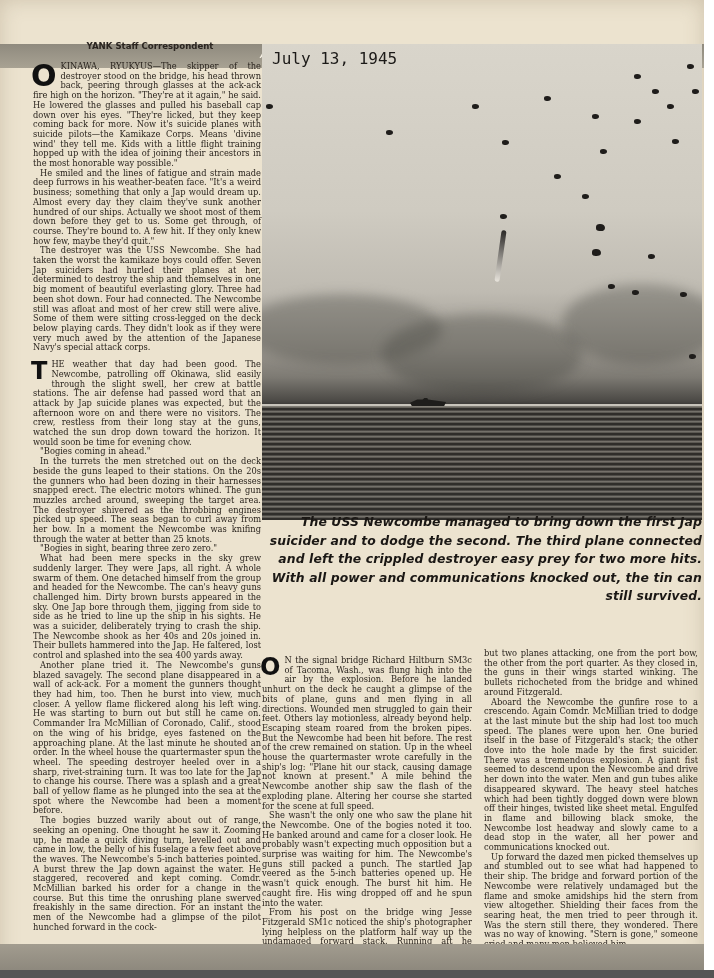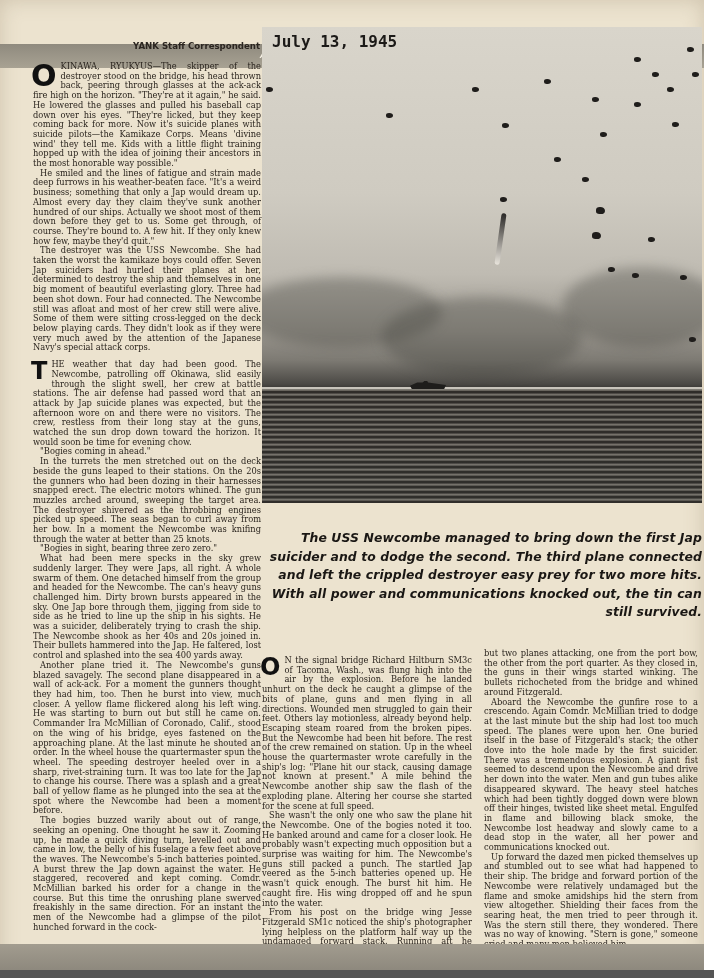--- a/index.html
+++ b/index.html
@@ -6,48 +6,47 @@
   body { width:714px; height:978px; background:#fff; position:relative; overflow:hidden; font-family:"DejaVu Serif", serif; }
   .page { position:absolute; left:0; top:0; width:704px; height:970px; background:#ece3cf; box-shadow: inset 0 0 20px rgba(120,100,70,0.25); }
   .top-band { position:absolute; left:0; top:0; width:704px; height:24px; background:linear-gradient(#8f8a7e,#a8a293);margin-top:44px; }
   .top-caption { position:absolute; left:260px; top:7px; font-family:"DejaVu Sans", sans-serif; font-weight:bold; font-style:italic; font-size:7.2px; color:#f4efe3; letter-spacing:0.1px; white-space:nowrap; }
   .bottom-band { position:absolute; left:0; top:944px; width:704px; height:28px; background:linear-gradient(#a29c8f,#8c877c); }
   .bottom-strip { position:absolute; left:0; top:970px; width:714px; height:8px; background:#555; }
   .right-edge { position:absolute; left:704px; top:0; width:10px; height:978px; background:#fff; }
 
   .byline { position:absolute; left:40px; top:40px; width:220px; text-align:center; font-family:"DejaVu Sans", sans-serif; font-weight:bold; font-size:8.6px; color:#2b2520; line-height:13px; }
   .byline .name { display:block; }
-  .byline .role { display:block;text-align:right; }
+  .byline .role { display:block; }
 
   .col { position:absolute; font-size:8.3px; line-height:9.7px; color:#2a241e; text-align:justify; }
   .col p { margin:0; text-indent:7px; }
   .col p.noindent { text-indent:0; }
   .col1 { left:33px; top:62px; width:228px; }
   .col2 { left:262px; top:649px; width:210px; }
   .col3 { left:484px; top:649px; width:214px; }
   .drop { float:left; font-family:"DejaVu Sans", sans-serif; font-weight:bold; font-size:30px; line-height:26px; margin:1px 4px 0 -2px; color:#111; }
   .drop.small { font-size:24px; line-height:20px; }
   .smallcaps { font-variant:small-caps; }
   .sp { height:7px; }
 
-  .photo { position:absolute; left:262px; top:27px; width:440px; height:476px; overflow:hidden;
+  .photo { position:absolute; left:262px; top:44px; width:440px; height:476px; overflow:hidden;
     background:
       linear-gradient(to bottom, #d9d5cb 0%, #cfcbc1 35%, #bfbbb2 52%, #9b978f 64%, #7d7a73 70%, #4b4945 75%, #383633 76%, #3e3c38 100%);
-    font-weight: bold;
   }
   .photo .cloud { position:absolute; border-radius:50%; background:rgba(70,68,64,0.35); filter:blur(6px); }
   .photo .sea { position:absolute; left:0; top:362px; width:440px; height:114px;
      background: repeating-linear-gradient(0deg, #2f2d2a 0px, #2f2d2a 2px, #8f8b83 3px, #3a3835 5px), #3a3835; opacity:0.92; }
   .photo .horizon { position:absolute; left:0; top:360px; width:440px; height:4px; background:#c8c4bb; }
   .photo .ship { position:absolute; left:148px; top:354px; width:36px; height:8px; background:#1e1d1b; clip-path:polygon(0 60%, 20% 20%, 35% 20%, 40% 0, 48% 0, 50% 20%, 100% 50%, 95% 100%, 5% 100%); }
   .photo .burst { position:absolute; width:7px; height:5px; background:#1f1d1b; border-radius:45% 55% 50% 40%; }
   .photo .trail { position:absolute; left:236px; top:186px; width:5px; height:52px; background:linear-gradient(#2a2826,#e8e4dc); transform:rotate(8deg); border-radius:3px; }
   .date-stamp { position:absolute; left:10px; top:5px; font-family:"DejaVu Sans Mono", monospace; font-size:16px; color:#1c1a18; }
 
-  .pull { position:absolute; left:266px; top:513px; width:436px; font-family:"DejaVu Sans", sans-serif; font-weight:bold; font-style:italic; font-size:12.4px; line-height:18.5px; color:#1a1714; text-align:right; letter-spacing:0.1px;margin-top:16px; }
+  .pull { position:absolute; left:266px; top:513px; width:436px; font-family:"DejaVu Sans", sans-serif; font-weight:bold; font-style:italic; font-size:12.4px; line-height:18.5px; color:#1a1714; text-align:right; letter-spacing:0.1px; }
 </style>
 </head>
 <body>
 
 <div class="page">
   <div class="top-band">
     <span class="top-caption">A flaming Jap suicide plane is dropping into the sea off the stern of the target it failed to hit.</span>
   </div>
 
   <div class="byline">

